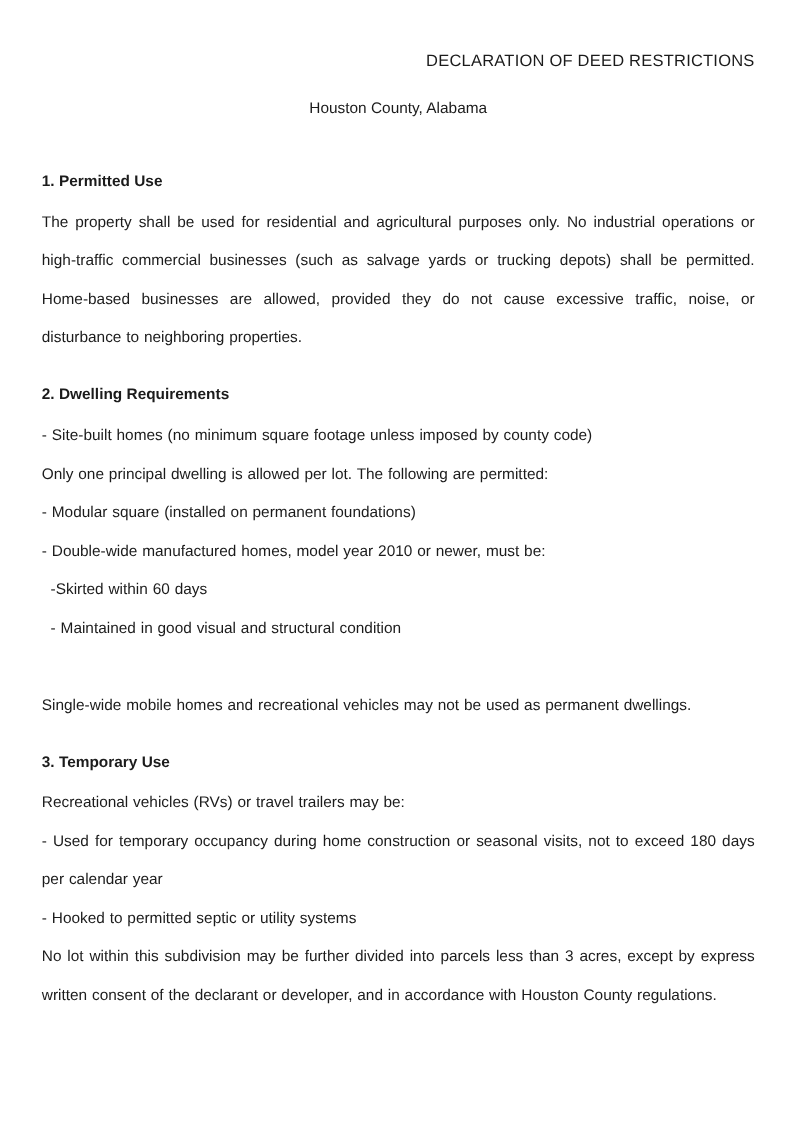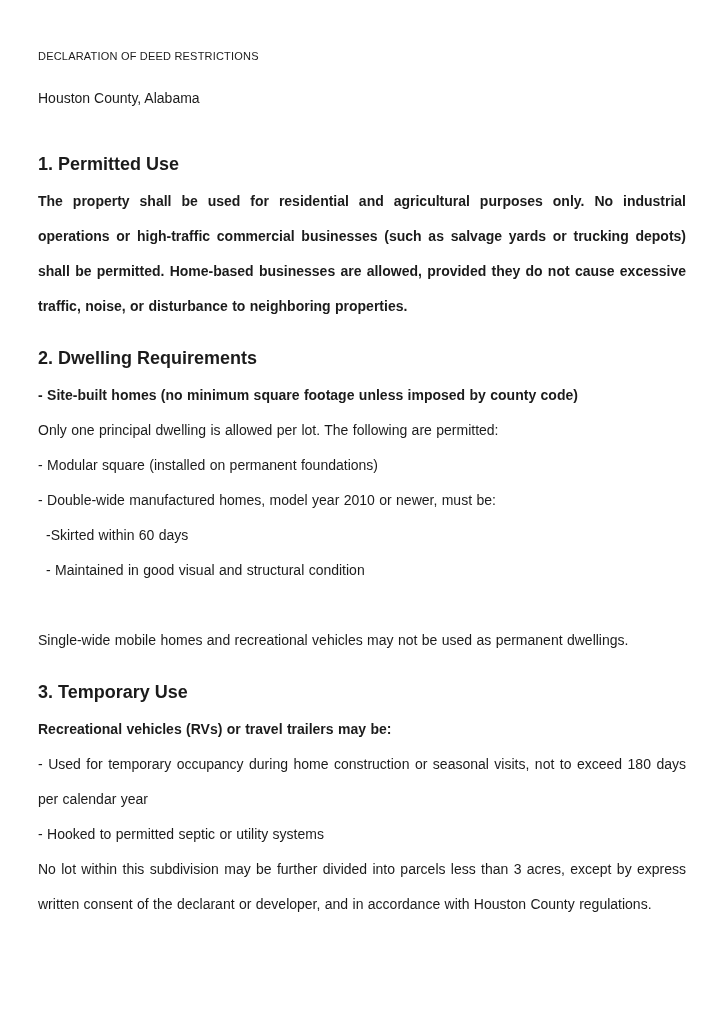--- a/index.html
+++ b/index.html
@@ -14,53 +14,53 @@
     margin: 0 auto;
     background: #ffffff;
     box-sizing: border-box;
     padding: 36px 38px 0 38px;
     font-family: "Liberation Sans", "DejaVu Sans", sans-serif;
     color: #1b1b1b;
     overflow: hidden;
   }
   .doc-title {
     margin: 10px 0 0 0;
-    font-size: 11px;
+    font-size: 15px;
     font-weight: normal;
     line-height: 20px;
-    text-align: left;
+    text-align: right;
     letter-spacing: 0.2px;
   }
   .doc-subtitle {
     margin: 22px 0 0 0;
     font-size: 14px;
     font-weight: normal;
     line-height: 20px;
+    text-align: center;
   }
   .doc-body {
     text-align: left;
   }
   .sec-heading {
     margin: 24px 0 0 0;
-    font-size: 18px;
+    font-size: 14px;
     font-weight: bold;
     line-height: 20px;
   }
   .doc-body > .sec-heading:first-child {
     margin-top: 46px;
   }
   .line {
     margin: 0;
     font-size: 14px;
     line-height: 35px;
     word-spacing: 0.5px;
   }
   .sec-heading + .line {
     margin-top: 10px;
-    font-weight: bold;
   }
   .line.justify {
     text-align: justify;
     text-align-last: left;
   }
   .line.indent {
     padding-left: 8px;
   }
   .line.spacer {
     height: 35px;

